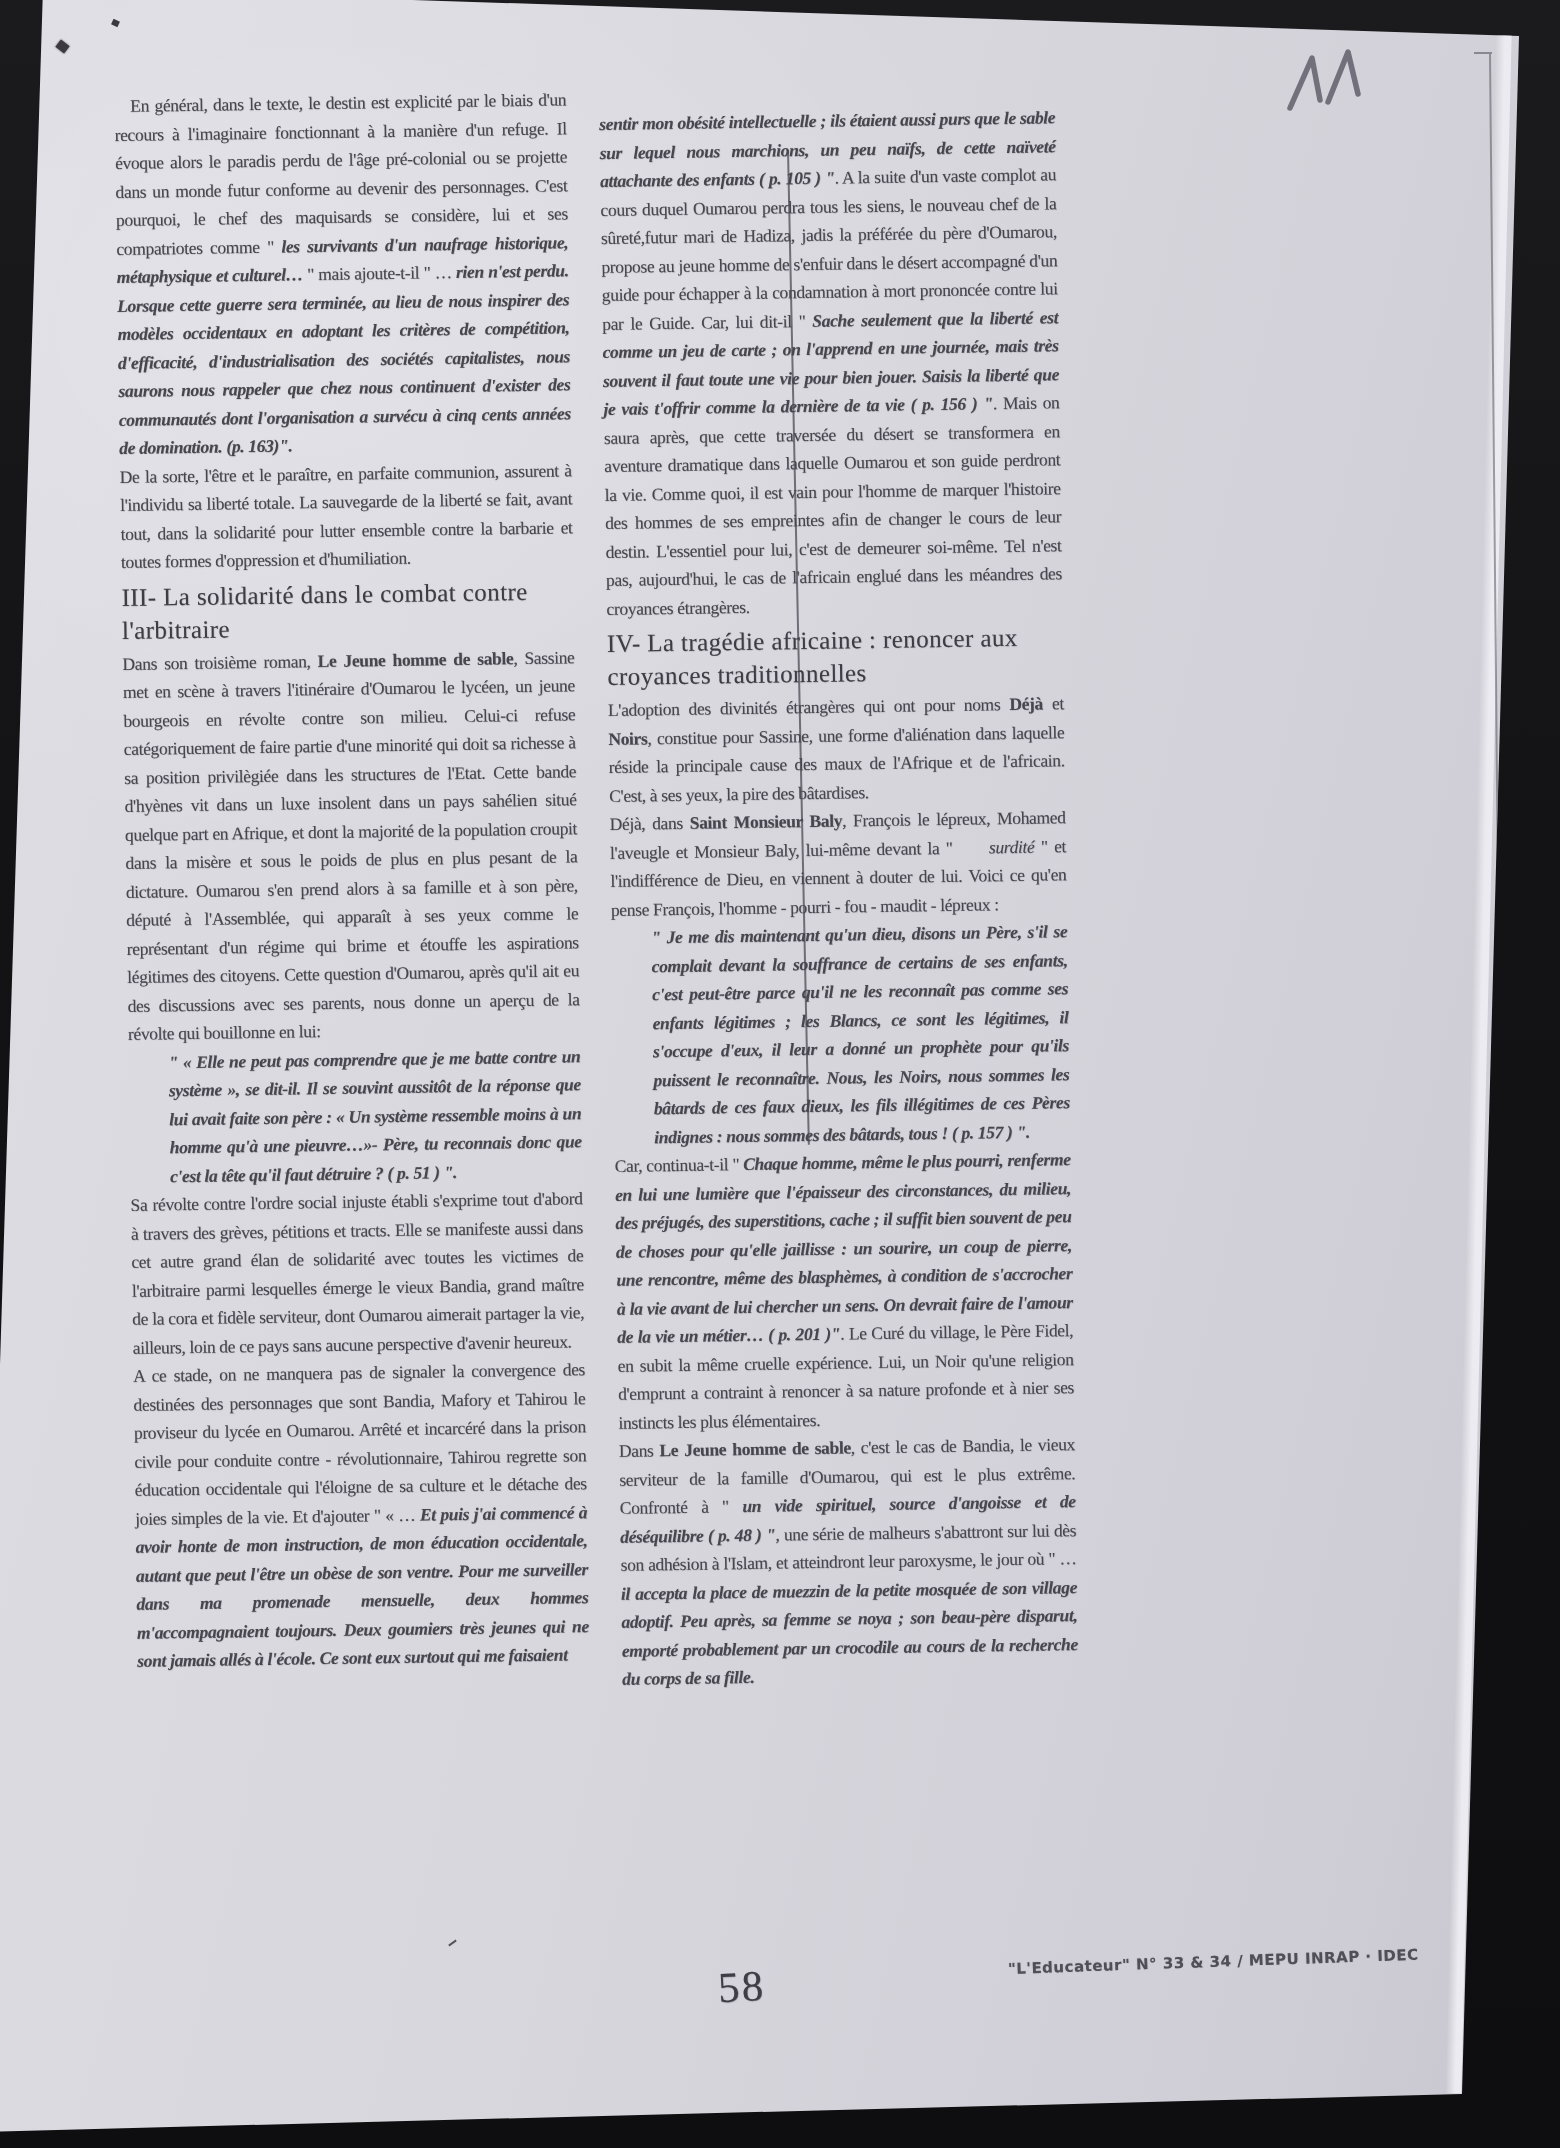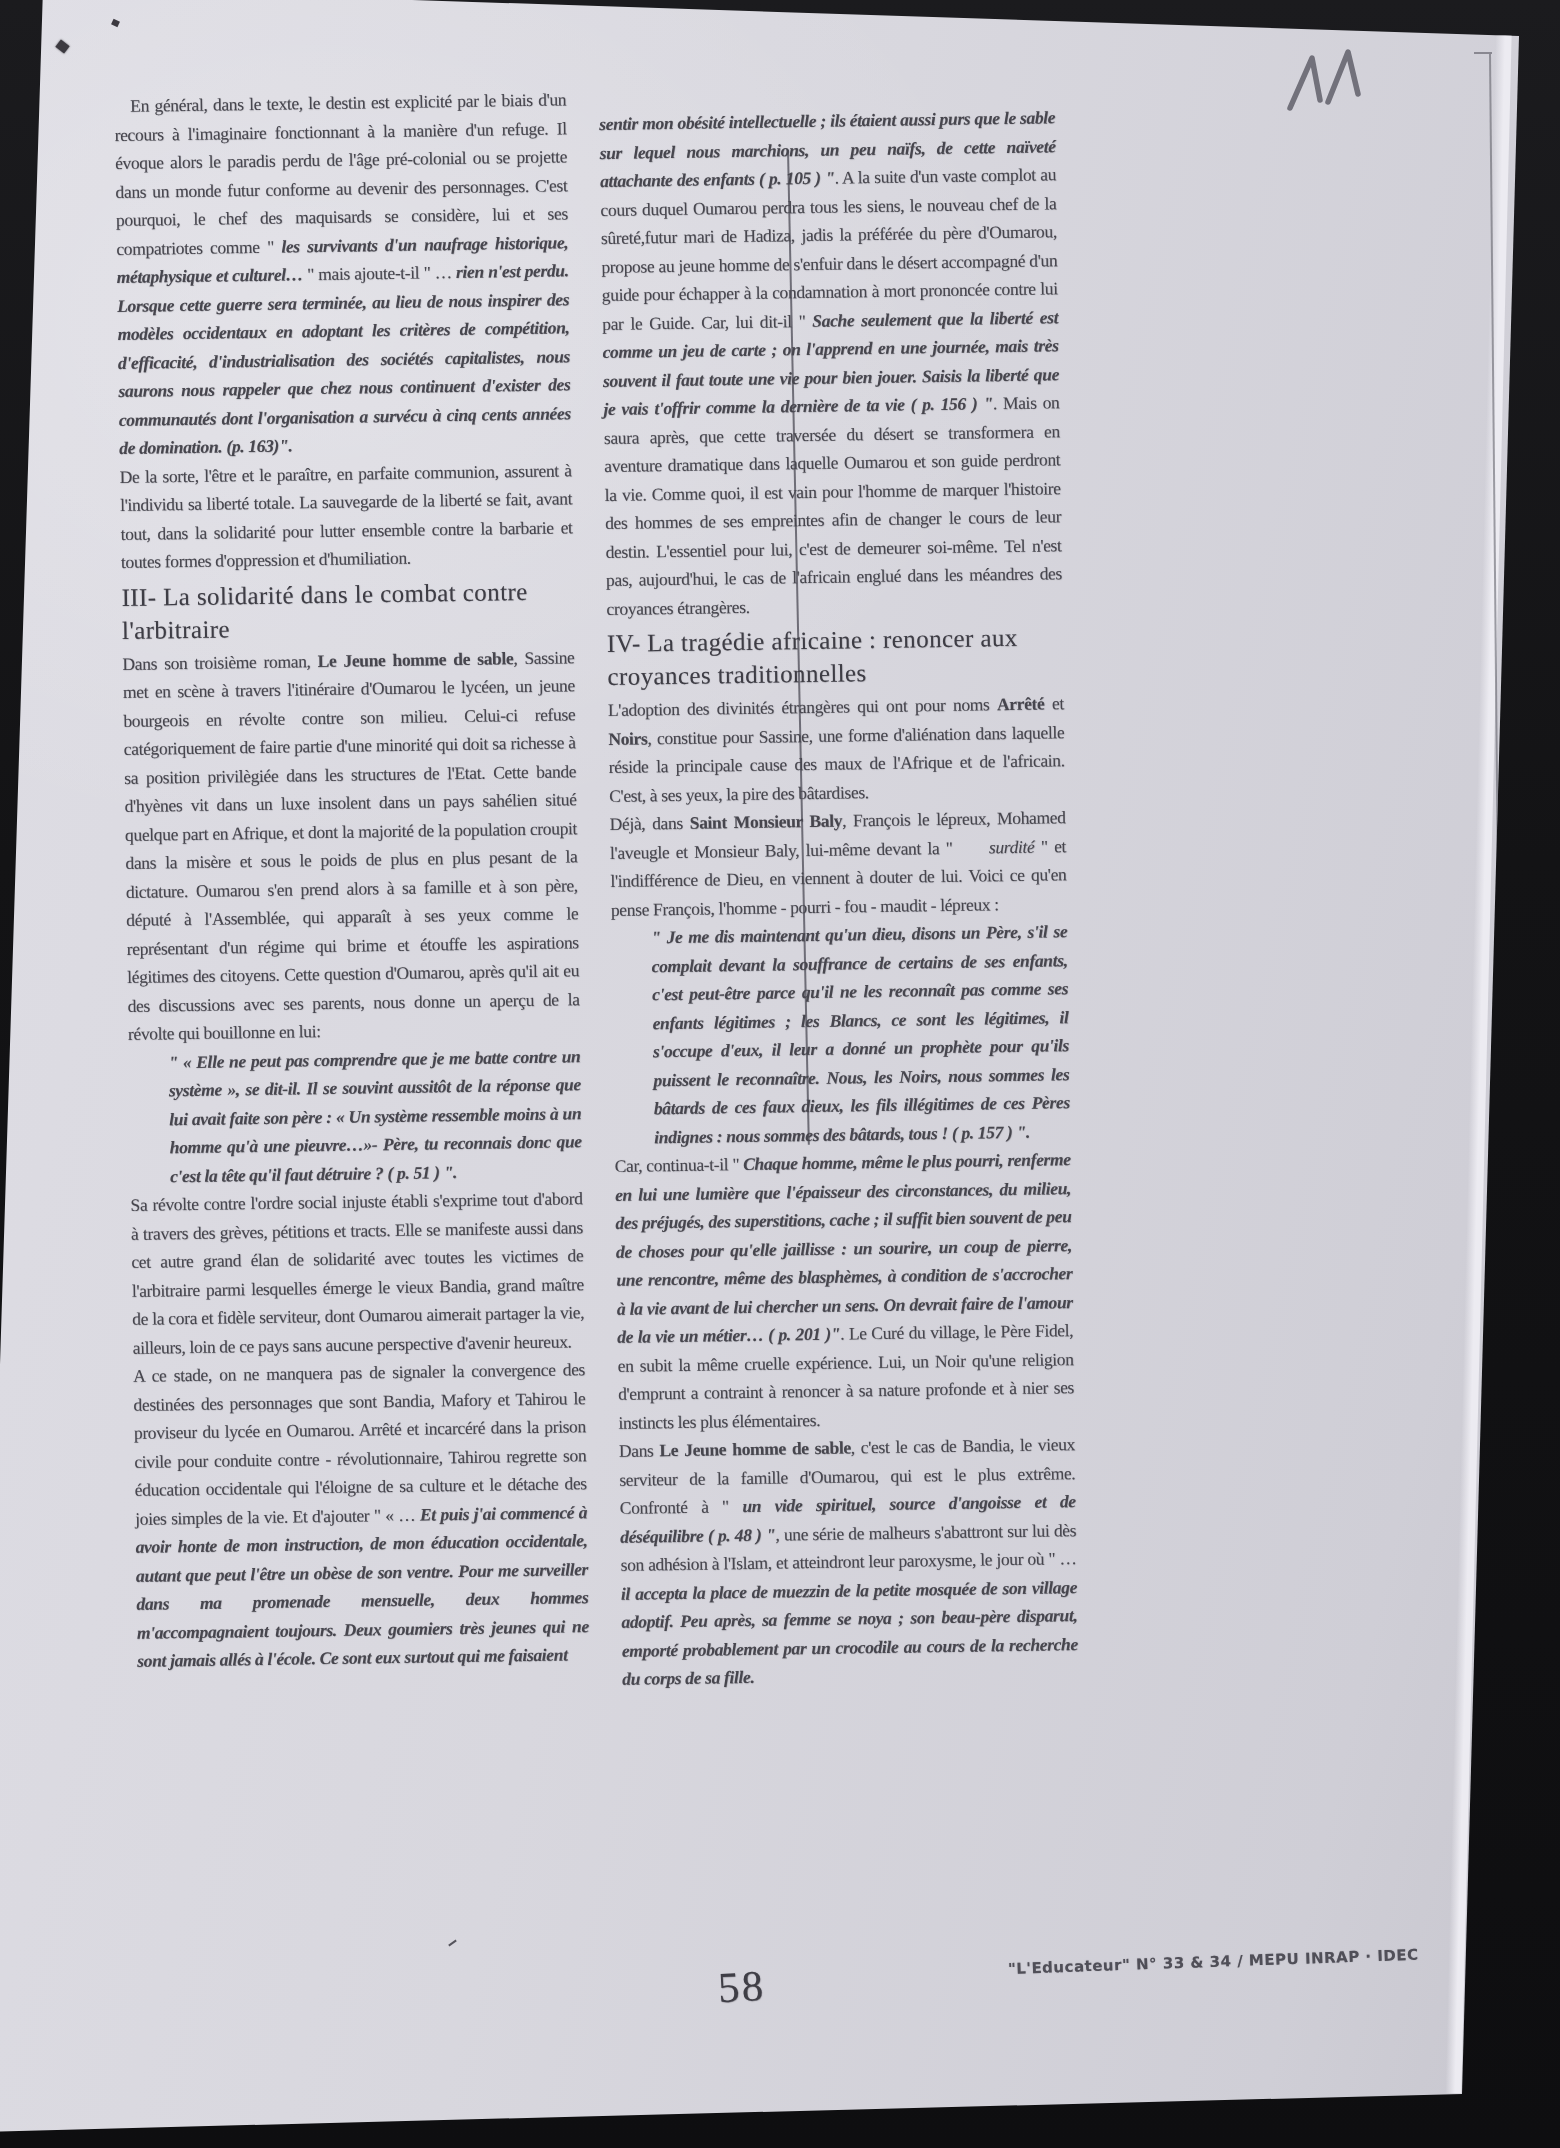--- a/index.html
+++ b/index.html
@@ -100,21 +100,21 @@
       <div class="blk q"><span class="s-bi">" « Elle ne peut pas comprendre que je me batte contre un système », se dit-il. Il se souvint aussitôt de la réponse que lui avait faite son père : « Un système ressemble moins à un homme qu'à une pieuvre…»- Père, tu reconnais donc que c'est la tête qu'il faut détruire ? ( p. 51 ) ".</span></div>
       <div class="blk p"><span class="s-n">Sa révolte contre l'ordre social injuste établi s'exprime tout d'abord à travers des grèves, pétitions et tracts. Elle se manifeste aussi dans cet autre grand élan de solidarité avec toutes les victimes de l'arbitraire parmi lesquelles émerge le vieux Bandia, grand maître de la cora et fidèle serviteur, dont Oumarou aimerait partager la vie, ailleurs, loin de ce pays sans aucune perspective d'avenir heureux.</span></div>
       <div class="blk p"><span class="s-n">A ce stade, on ne manquera pas de signaler la convergence des destinées des personnages que sont Bandia, Mafory et Tahirou le proviseur du lycée en Oumarou. Arrêté et incarcéré dans la prison civile pour conduite contre - révolutionnaire, Tahirou regrette son éducation occidentale qui l'éloigne de sa culture et le détache des joies simples de la vie. Et d'ajouter " « … </span><span class="s-bi">Et puis j'ai commencé à avoir honte de mon instruction, de mon éducation occidentale, autant que peut l'être un obèse de son ventre. Pour me surveiller dans ma promenade mensuelle, deux hommes m'accompagnaient toujours. Deux goumiers très jeunes qui ne sont jamais allés à l'école. Ce sont eux surtout qui me faisaient</span></div>
     </div>
 
   <div class="divider"></div>
 
   <div class="col col-right">
       <div class="blk p"><span class="s-bi">sentir mon obésité intellectuelle ; ils étaient aussi purs que le sable sur lequel nous marchions, un peu naïfs, de cette naïveté attachante des enfants ( p. 105 ) "</span><span class="s-n">. A la suite d'un vaste complot au cours duquel Oumarou perdra tous les siens, le nouveau chef de la sûreté,futur mari de Hadiza, jadis la préférée du père d'Oumarou, propose au jeune homme de s'enfuir dans le désert accompagné d'un guide pour échapper à la condamnation à mort prononcée contre lui par le Guide. Car, lui dit-il " </span><span class="s-bi">Sache seulement que la liberté est comme un jeu de carte ; on l'apprend en une journée, mais très souvent il faut toute une vie pour bien jouer. Saisis la liberté que je vais t'offrir comme la dernière de ta vie ( p. 156 ) "</span><span class="s-n">. Mais on saura après, que cette traversée du désert se transformera en aventure dramatique dans laquelle Oumarou et son guide perdront la vie. Comme quoi, il est vain pour l'homme de marquer l'histoire des hommes de ses empreintes afin de changer le cours de leur destin. L'essentiel pour lui, c'est de demeurer soi-même. Tel n'est pas, aujourd'hui, le cas de l'africain englué dans les méandres des croyances étrangères.</span></div>
       <div class="blk h"><span class="s-n">IV- La tragédie africaine : renoncer aux croyances traditionnelles</span></div>
-      <div class="blk p"><span class="s-n">L'adoption des divinités étrangères qui ont pour noms </span><span class="s-b">Arrêté</span><span class="s-n"> et </span><span class="s-b">Noirs</span><span class="s-n">, constitue pour Sassine, une forme d'aliénation dans laquelle réside la principale cause des maux de l'Afrique et de l'africain. C'est, à ses yeux, la pire des bâtardises.</span></div>
+      <div class="blk p"><span class="s-n">L'adoption des divinités étrangères qui ont pour noms </span><span class="s-b">Déjà</span><span class="s-n"> et </span><span class="s-b">Noirs</span><span class="s-n">, constitue pour Sassine, une forme d'aliénation dans laquelle réside la principale cause des maux de l'Afrique et de l'africain. C'est, à ses yeux, la pire des bâtardises.</span></div>
       <div class="blk p"><span class="s-n">Déjà, dans </span><span class="s-b">Saint Monsieur Baly</span><span class="s-n">, François le lépreux, Mohamed l'aveugle et Monsieur Baly, lui-même devant la " </span><span class="s-i">surdité</span><span class="s-n"> " et l'indifférence de Dieu, en viennent à douter de lui. Voici ce qu'en pense François, l'homme - pourri - fou - maudit - lépreux :</span></div>
       <div class="blk q"><span class="s-bi">" Je me dis maintenant qu'un dieu, disons un Père, s'il se complait devant la souffrance de certains de ses enfants, c'est peut-être parce qu'il ne les reconnaît pas comme ses enfants légitimes ; les Blancs, ce sont les légitimes, il s'occupe d'eux, il leur a donné un prophète pour qu'ils puissent le reconnaître. Nous, les Noirs, nous sommes les bâtards de ces faux dieux, les fils illégitimes de ces Pères indignes : nous sommes des bâtards, tous ! ( p. 157 ) ".</span></div>
       <div class="blk p"><span class="s-n">Car, continua-t-il " </span><span class="s-bi">Chaque homme, même le plus pourri, renferme en lui une lumière que l'épaisseur des circonstances, du milieu, des préjugés, des superstitions, cache ; il suffit bien souvent de peu de choses pour qu'elle jaillisse : un sourire, un coup de pierre, une rencontre, même des blasphèmes, à condition de s'accrocher à la vie avant de lui chercher un sens. On devrait faire de l'amour de la vie un métier… ( p. 201 )"</span><span class="s-n">. Le Curé du village, le Père Fidel, en subit la même cruelle expérience. Lui, un Noir qu'une religion d'emprunt a contraint à renoncer à sa nature profonde et à nier ses instincts les plus élémentaires.</span></div>
       <div class="blk p"><span class="s-n">Dans </span><span class="s-b">Le Jeune homme de sable</span><span class="s-n">, c'est le cas de Bandia, le vieux serviteur de la famille d'Oumarou, qui est le plus extrême. Confronté à " </span><span class="s-bi">un vide spirituel, source d'angoisse et de déséquilibre ( p. 48 ) "</span><span class="s-n">, une série de malheurs s'abattront sur lui dès son adhésion à l'Islam, et atteindront leur paroxysme, le jour où " … </span><span class="s-bi">il accepta la place de muezzin de la petite mosquée de son village adoptif. Peu après, sa femme se noya ; son beau-père disparut, emporté probablement par un crocodile au cours de la recherche du corps de sa fille.</span></div>
     </div>
 
   <div class="page-number">58</div>
 
   <div class="imprint">"L'Educateur" N° 33 &amp; 34 / MEPU  INRAP · IDEC</div>
 

